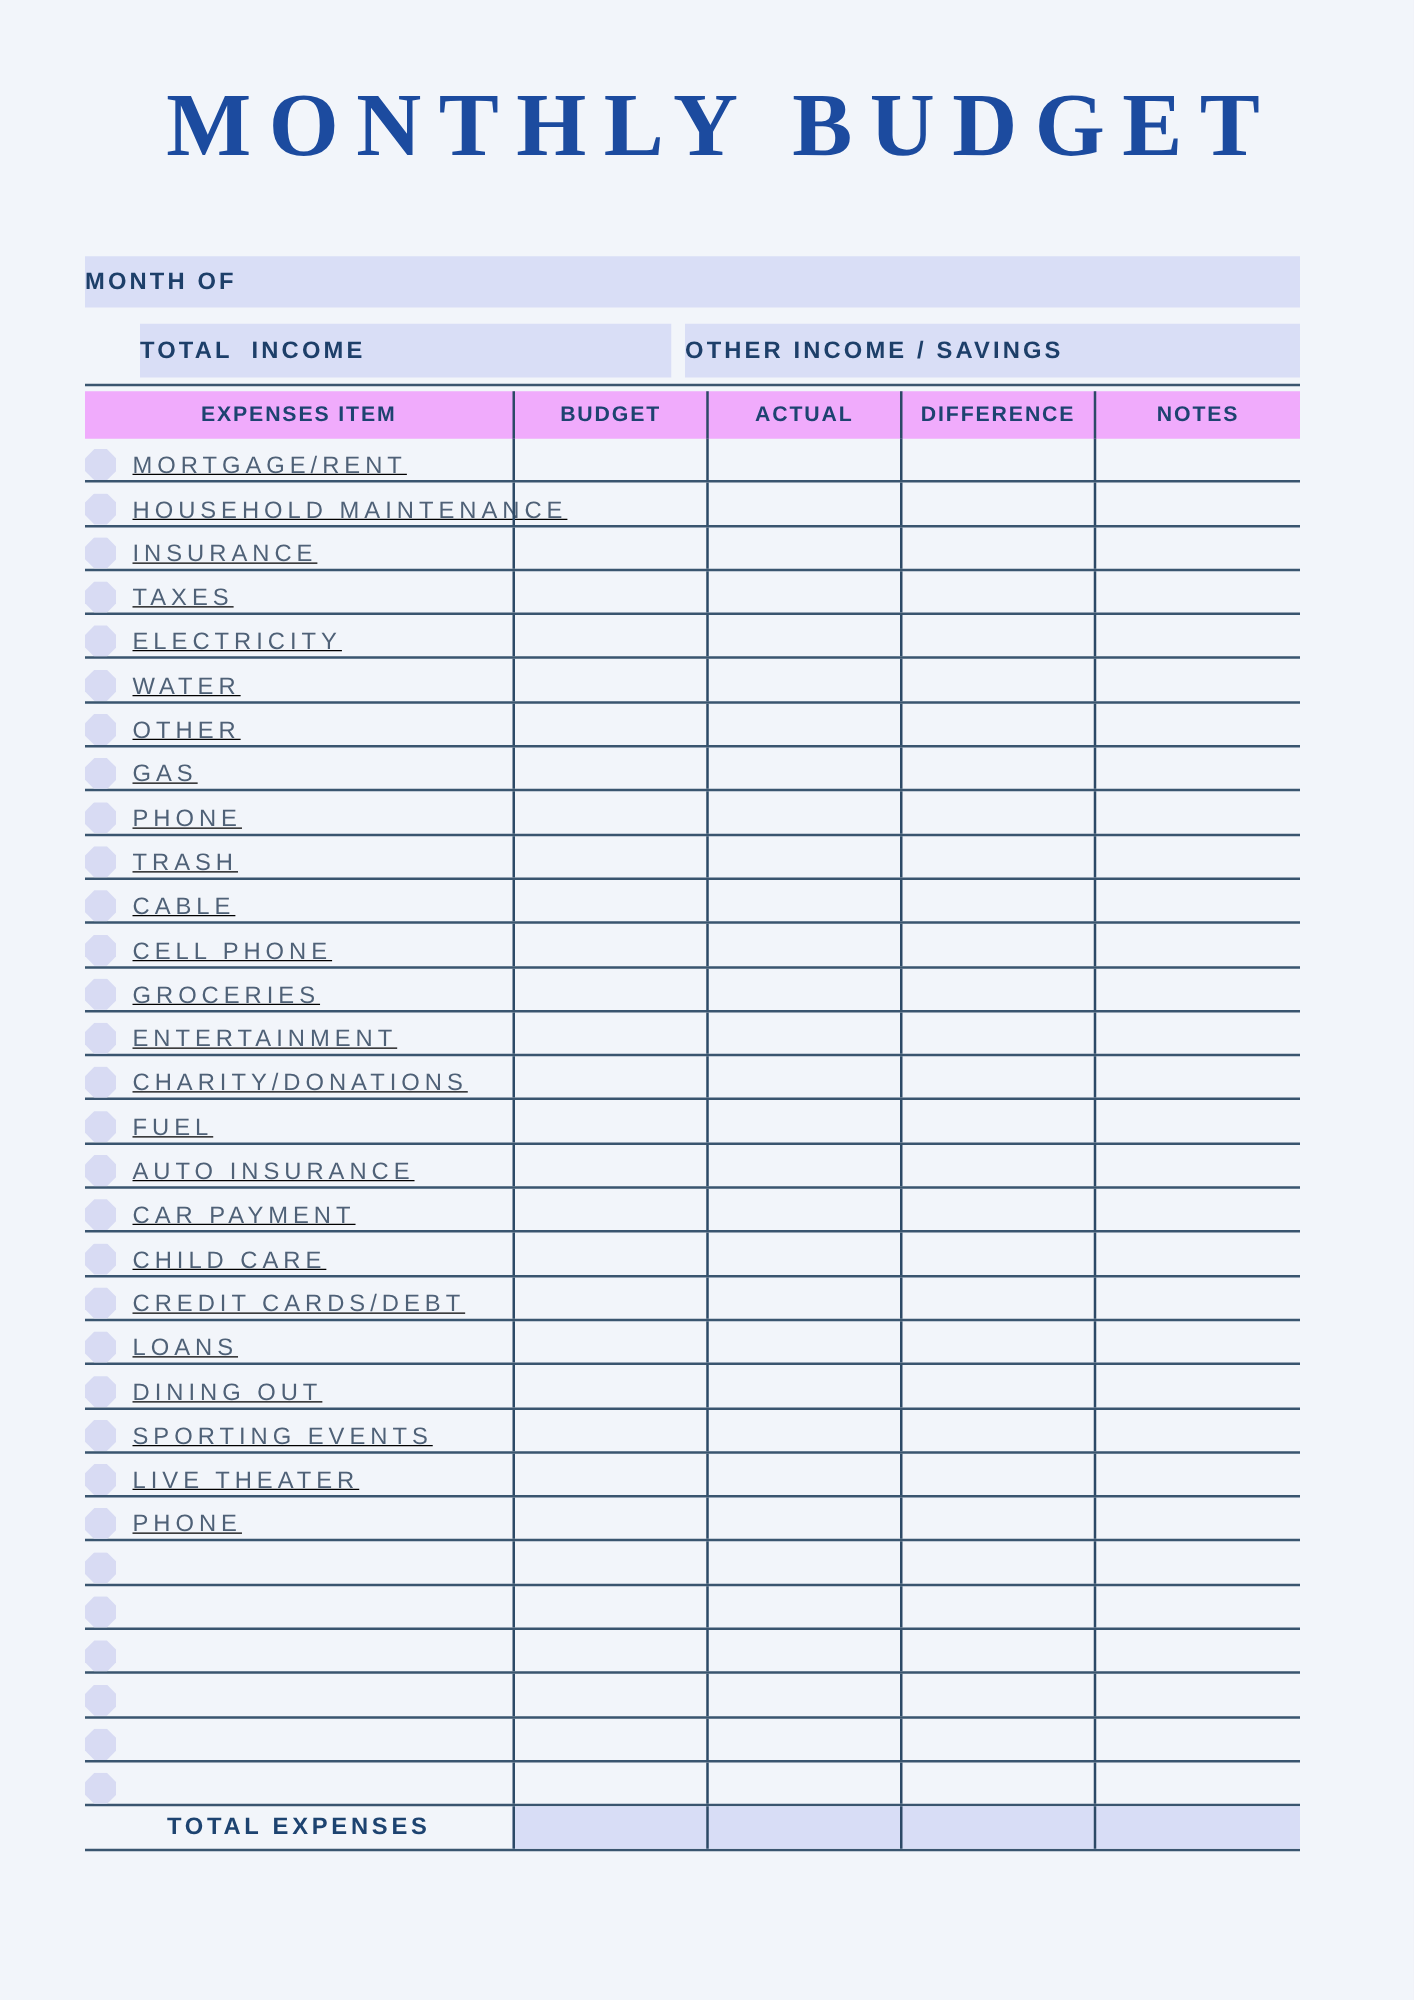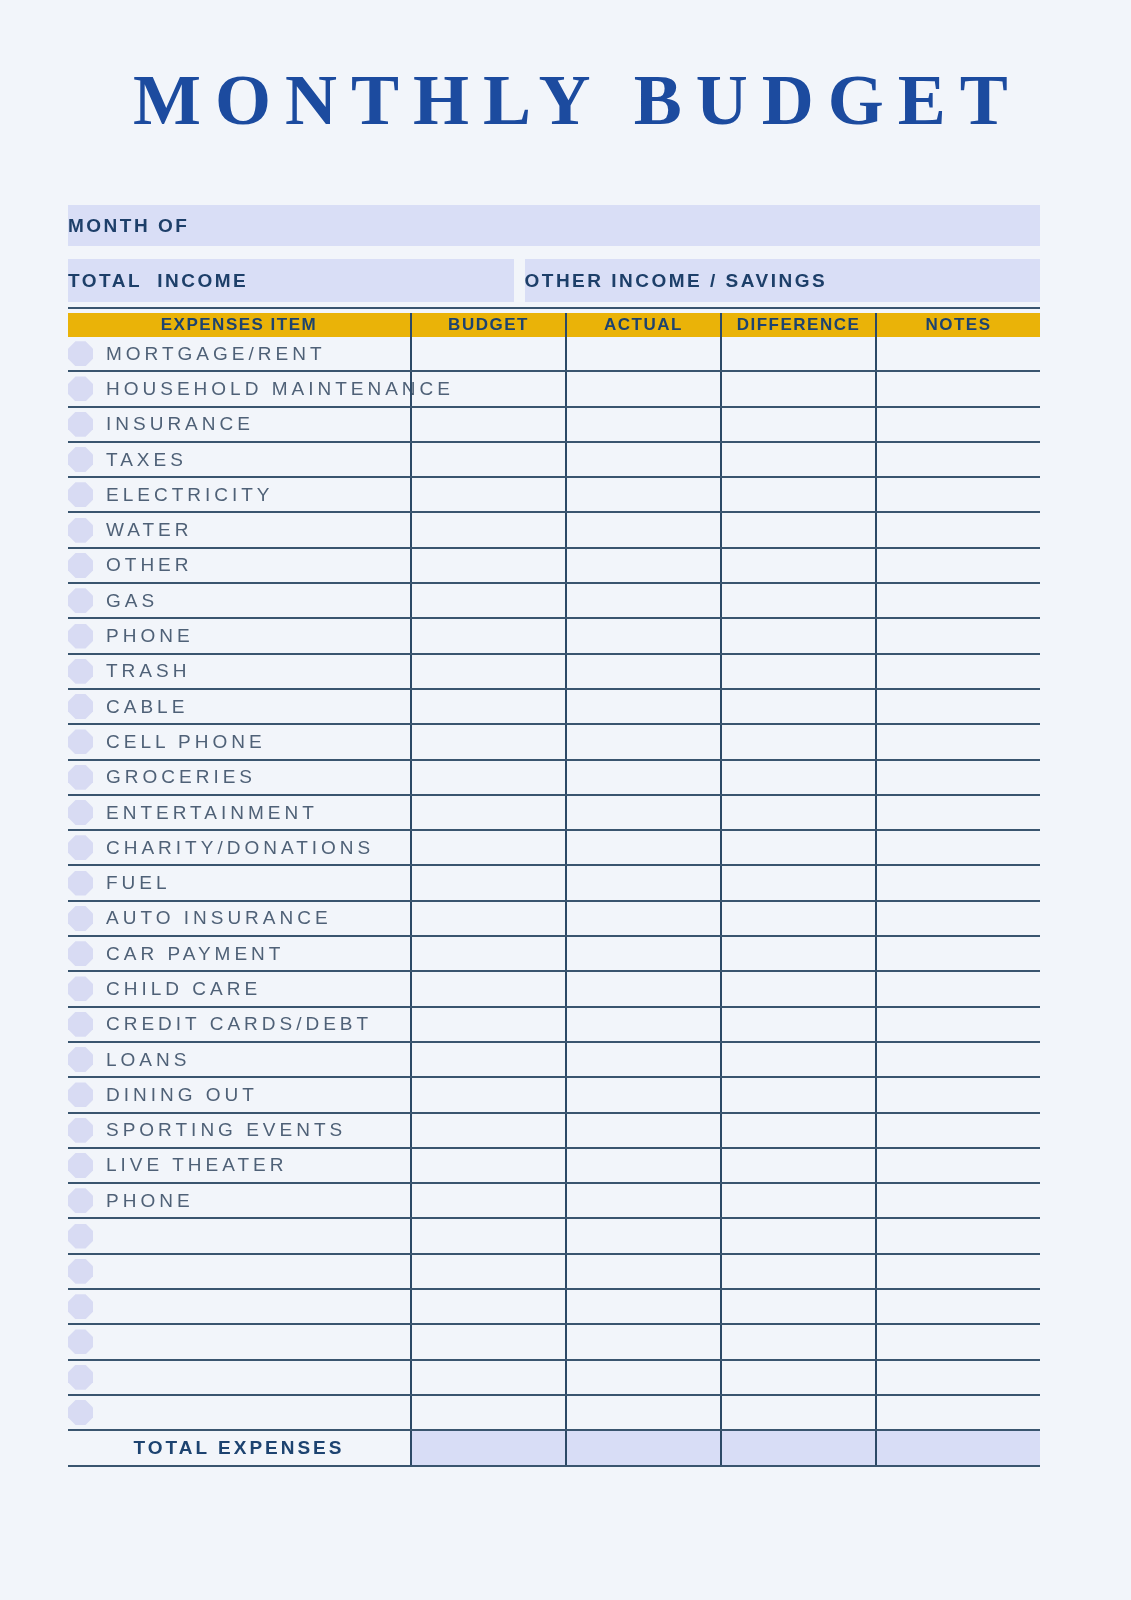--- a/index.html
+++ b/index.html
@@ -41,39 +41,39 @@
     font-size:19px;
     letter-spacing:2.5px;
     color:#1d3f69;
     white-space:pre;
   }
   .month-bar{margin-top:69px;}
   .income-row{
     margin-top:13px;
     display:flex;
   }
-  .income-row .bar{height:43px;}
+  .income-row .bar{height:43px;margin-left:44px;}
   .bar.half1{width:490px;}
   .bar.half2{width:567px;margin-left:11px;}
   .table-top-rule{
     margin-top:5px;
     height:2px;
     background:#3a556f;
   }
   .btable{
     margin-top:4px;
   }
   .grid-row{
     display:grid;
     grid-template-columns:342px 155px 155px 155px 165px;
     box-sizing:border-box;
   }
   .thead{
-    height:24px;
-    background:#eab308;
+    height:38px;
+    background:#f0abfc;
   }
   .th{
     display:flex;
     align-items:center;
     justify-content:center;
     font-weight:bold;
     font-size:17px;
     letter-spacing:1.5px;
     color:#1d4370;
     box-sizing:border-box;
@@ -83,21 +83,22 @@
   }
   .data-row{
     height:35.31px;
     border-bottom:2px solid #3a556f;
   }
   .cell{
     box-sizing:border-box;
   }
   .item-cell{
     display:flex;
-    align-items:center;
+    align-items:flex-end;
+    text-decoration:underline;
   }
   .bullet{
     width:25px;height:25px;
     background:#d8dbf3;
     clip-path:polygon(30% 0%,70% 0%,100% 30%,100% 70%,70% 100%,30% 100%,0% 70%,0% 30%);
     flex:0 0 25px;
   }
   .item-label{
     margin-left:13px;
     font-size:19px;

